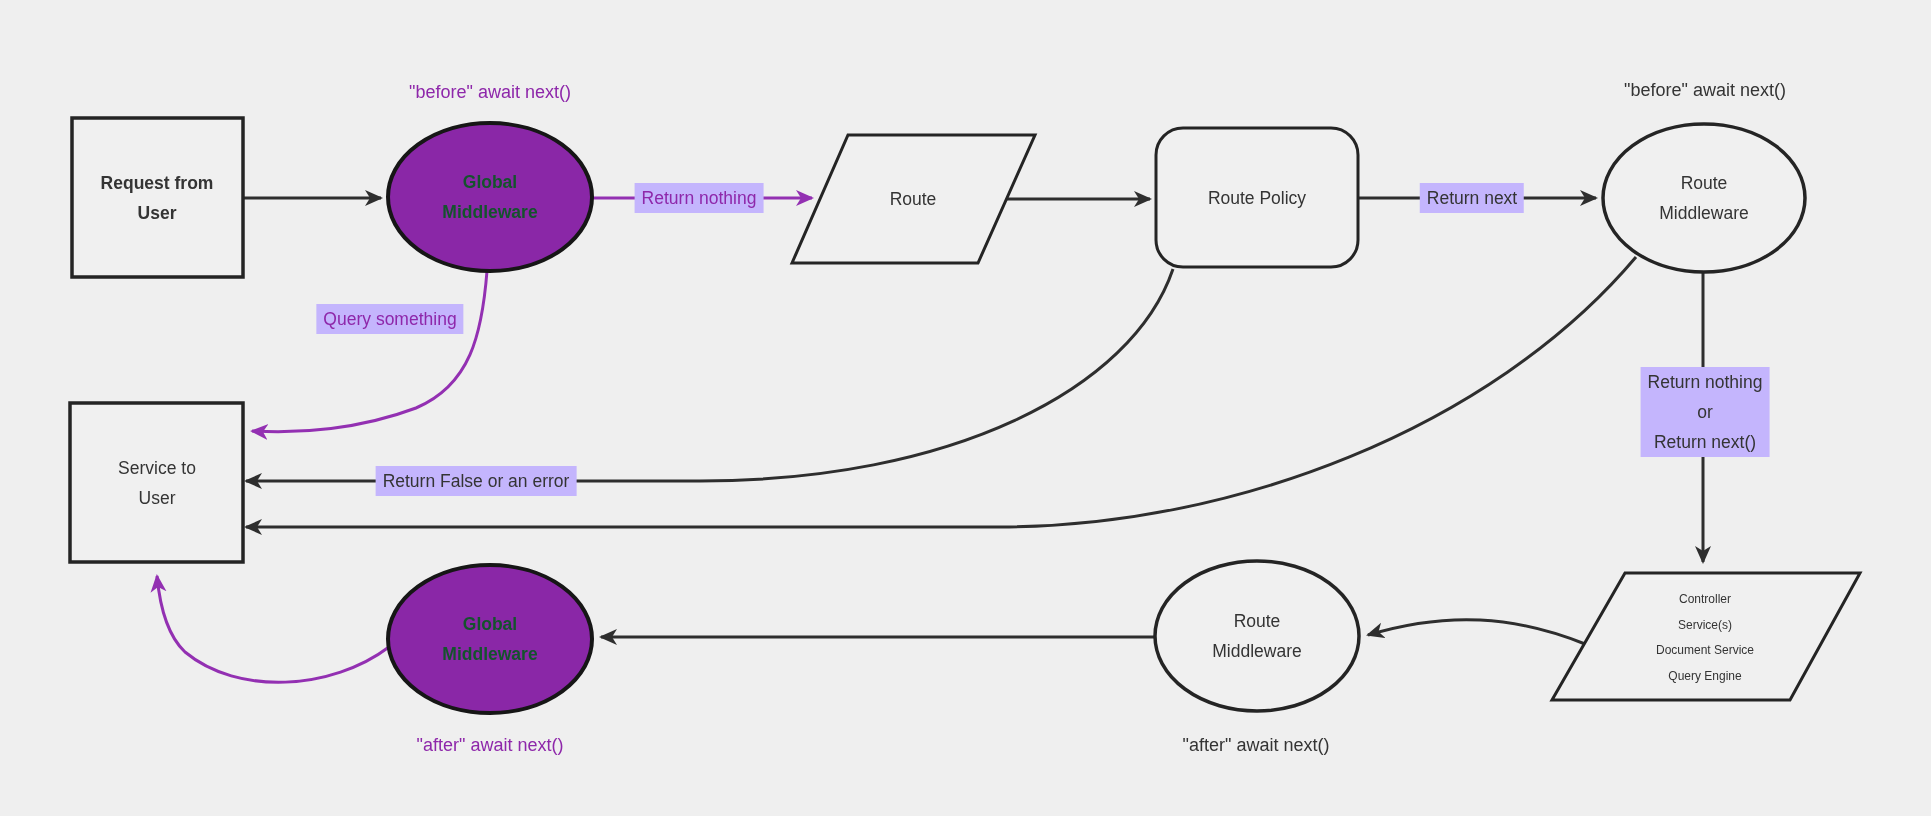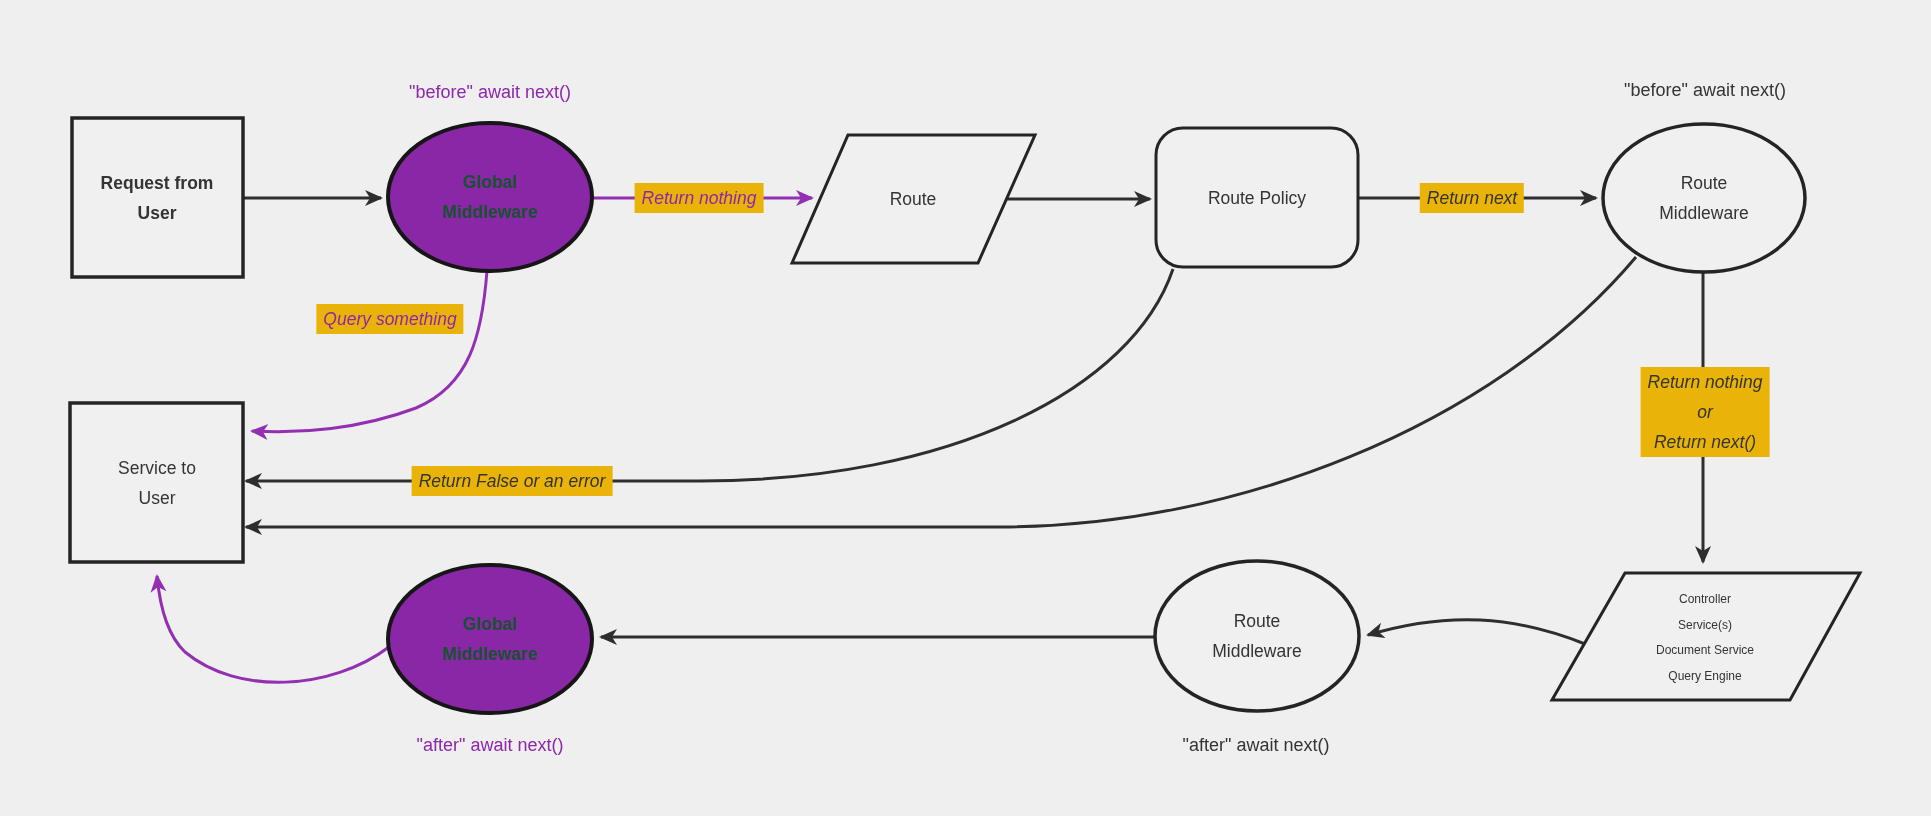--- a/index.html
+++ b/index.html
@@ -9,21 +9,21 @@
   }
   #diagram-svg{position:absolute;left:0;top:0;}
   .lbl{
     position:absolute;transform:translate(-50%,-50%);
     white-space:pre-line;text-align:center;
     font-size:17.5px;line-height:29px;color:#343434;
   }
   .node-lbl{line-height:30px;}
   .purple{color:#8e27aa;}
   .white-bold{color:#14532d;font-weight:bold;text-align:center;}
-  .edge-bg{background:#eab308;padding:0 7px;line-height:30px;font-style:italic;}
+  .edge-bg{background:#c4b5fd;padding:0 7px;line-height:30px;}
   .small{font-size:12px;line-height:25.5px;}
 </style>
 </head>
 <body>
 
 <div id="canvas">
 
   <svg id="diagram-svg" width="1931" height="816" viewBox="0 0 1931 816">
     <defs>
       <marker id="arrow-dark" markerUnits="userSpaceOnUse" markerWidth="22" markerHeight="18" refX="16" refY="8" orient="auto">
@@ -77,17 +77,17 @@
 User</div>
 
   <div class="lbl purple" style="left:490px;top:92px;font-size:18px;">"before" await next()</div>
   <div class="lbl purple edge-bg" style="left:699px;top:198px;">Return nothing</div>
   <div class="lbl purple edge-bg" style="left:390px;top:319px;">Query something</div>
   <div class="lbl edge-bg" style="left:1472px;top:198px;">Return next</div>
   <div class="lbl" style="left:1705px;top:90px;font-size:18px;">"before" await next()</div>
   <div class="lbl edge-bg" style="left:1705px;top:412px;">Return nothing
 or
 Return next()</div>
-  <div class="lbl edge-bg" style="left:512px;top:481px;">Return False or an error</div>
+  <div class="lbl edge-bg" style="left:476px;top:481px;">Return False or an error</div>
   <div class="lbl" style="left:1256px;top:745px;font-size:18px;">"after" await next()</div>
   <div class="lbl purple" style="left:490px;top:745px;font-size:18px;">"after" await next()</div>
 
 </div>
 
 </body></html>

